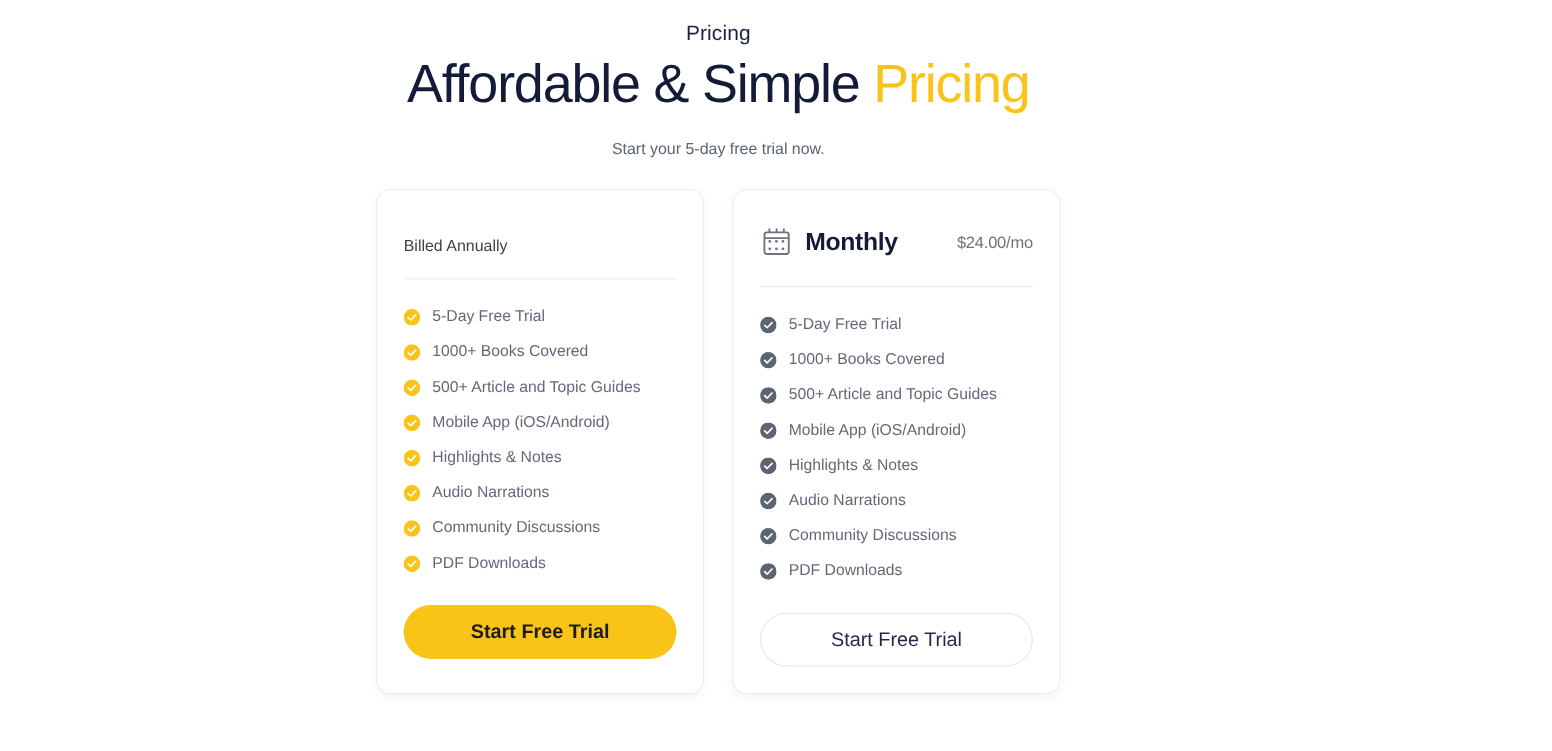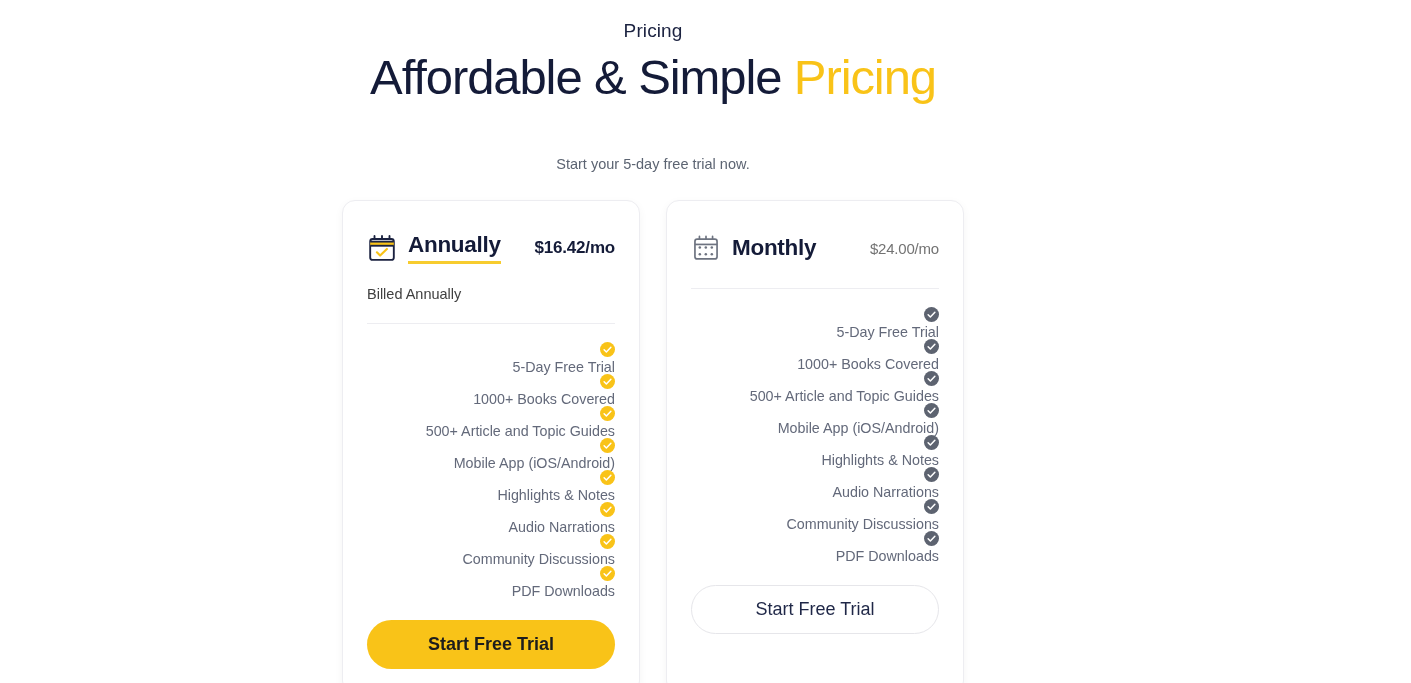--- a/index.html
+++ b/index.html
@@ -33,21 +33,21 @@
   .subhead {
     font-size: 14.5px;
     color: #6b7280;
     line-height: 20px;
     margin-top: 7px;
   }
   .trial-line {
     font-size: 14.5px;
     color: #5c6472;
     line-height: 20px;
-    margin-top: 46px;
+    margin-top: 18px;
   }
 
   
   .cards {
     display: flex;
     justify-content: center;
     gap: 26px;
     margin-top: 26px;
   }
   .card {
@@ -92,23 +92,22 @@
     margin-top: 15px;
   }
   .divider {
     border-top: 1px solid #ededf1;
     margin-top: 19px;
   }
 
   .features { list-style: none; margin-top: 18px; }
   .feature {
     display: flex;
-    align-items: flex-end;
+    align-items: center;
     height: 32px;
-    flex-direction: column;
   }
   .check { width: 15px; height: 15px; flex: 0 0 15px; }
   .feature-label {
     margin-left: 11px;
     font-size: 14.3px;
     color: #63697a;
     line-height: 20px;
   }
 
   .cta {
@@ -140,32 +139,20 @@
 <div class="page">
 
   <div class="header">
     <div class="eyebrow">Pricing</div>
     <h1 class="headline"><span>Affordable &amp; Simple </span><span class="accent">Pricing</span></h1>
     <div class="trial-line">Start your 5-day free trial now.</div>
   </div>
 
   <div class="cards" id="cards">
       <div class="card">
-        <div class="plan-row">
-          <svg class="cal-icon" viewBox="0 0 32 32">
-            <path d="M8 3.2v4.2M16 3.2v4.2M24 3.2v4.2" stroke="#1b2240" stroke-width="2" stroke-linecap="round" fill="none"></path>
-            <rect x="3.4" y="6.4" width="25.2" height="22.2" rx="2.6" fill="#fff" stroke="#1b2240" stroke-width="2"></rect>
-            <path d="M3.4 9.2h25.2v4.4H3.4z" fill="#f9c318"></path>
-            <path d="M3.4 9.2h25.2" stroke="#1b2240" stroke-width="2"></path>
-            <path d="M3.4 13.6h25.2" stroke="#1b2240" stroke-width="2"></path>
-            <path d="M10.6 20.6l3.4 3.4 7.2-7" stroke="#f9c318" stroke-width="2.3" fill="none" stroke-linecap="round" stroke-linejoin="round"></path>
-          </svg>
-          <div class="plan-name-wrap"><span class="plan-name underlined">Annually</span></div>
-          <span class="price">$16.42/mo</span>
-        </div>
         <div class="billed">Billed Annually</div>
         <div class="divider"></div>
         <ul class="features">
           <li class="feature">
             <svg class="check" viewBox="0 0 16 16">
               <circle cx="8" cy="8" r="8" fill="#f9c318"></circle>
               <path d="M4.4 8.2l2.4 2.4 4.8-5" stroke="#fff" stroke-width="1.6" fill="none" stroke-linecap="round" stroke-linejoin="round"></path>
             </svg>
             <span class="feature-label">5-Day Free Trial</span>
           </li>

